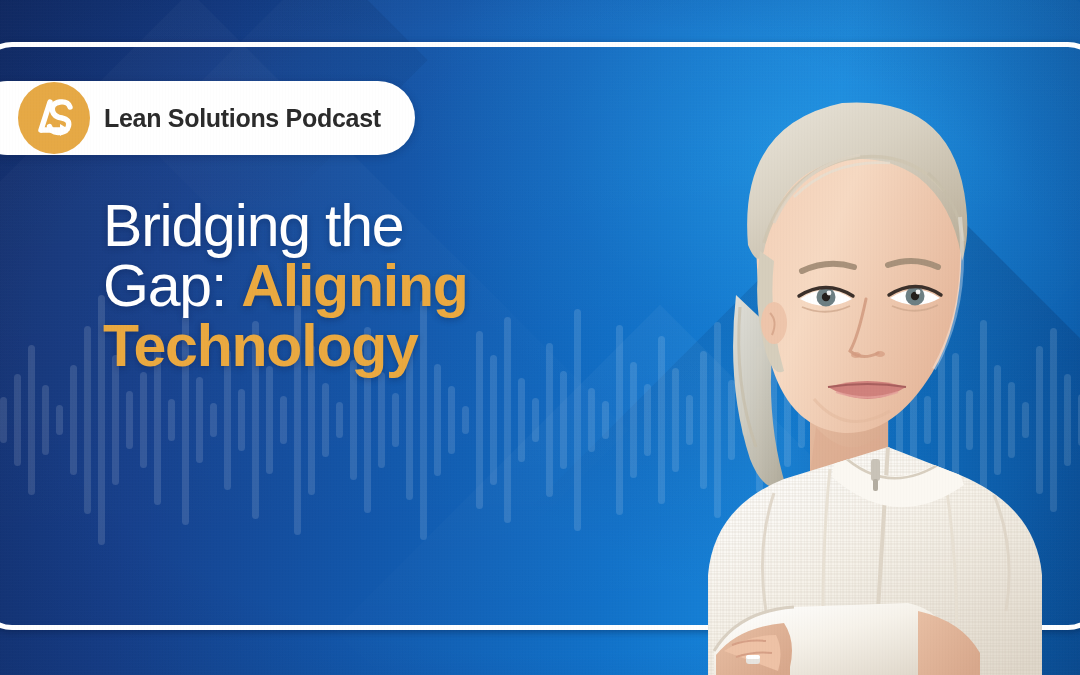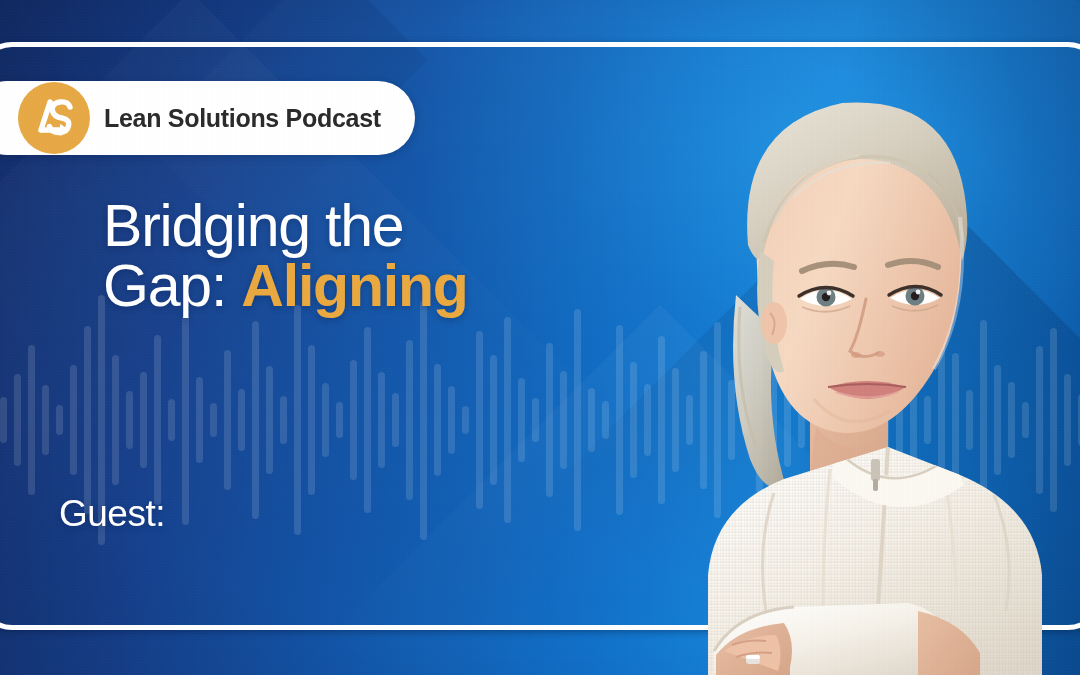--- a/index.html
+++ b/index.html
@@ -446,20 +446,22 @@
   </div>
 
   <div class="headline">
     <div>
       <span class="hl-light">Bridging the</span>
     </div>
     <div>
       <span class="hl-light">Gap:</span>
       <span class="hl-accent">Aligning</span>
     </div>
+    <div>
+      <span class="hl-accent">Technology</span>
+    </div>
   </div>
 
   <div class="guest">
-    <div class="guest-label">Guest:</div>
   </div>
 
   <div class="grain"></div>
 </div>
 
 </body></html>

